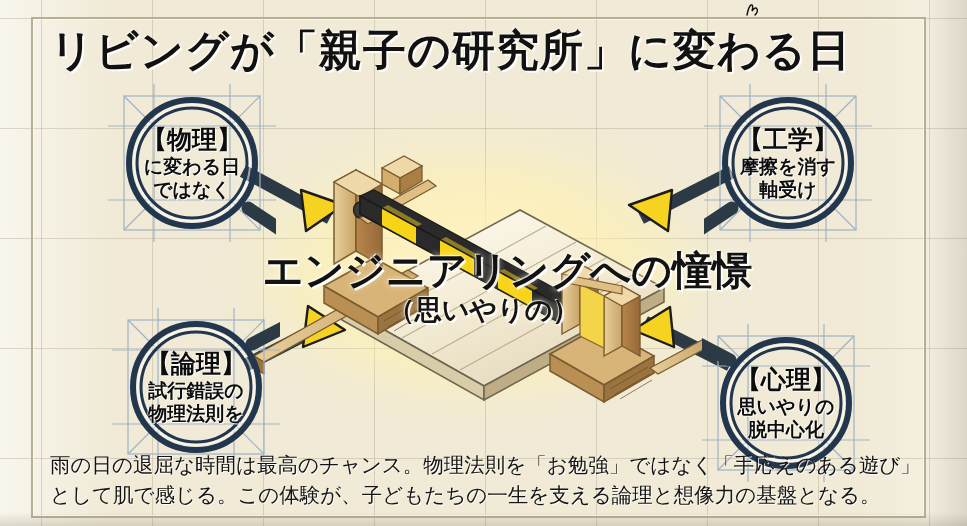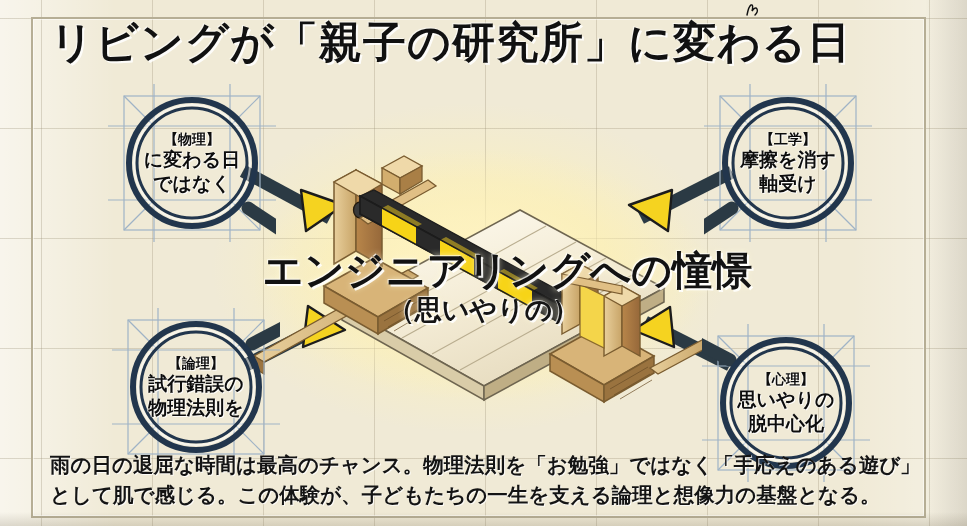--- a/index.html
+++ b/index.html
@@ -37,21 +37,21 @@
     box-shadow:0 0 0 1px rgba(255,255,255,.5) inset;
   }
   
   .page-shadow-r{position:absolute;right:0;top:0;width:42px;height:526px;
     background:linear-gradient(to right,rgba(0,0,0,0),rgba(120,110,90,.20));}
   .page-shadow-b{position:absolute;left:0;bottom:0;width:967px;height:14px;
     background:linear-gradient(to bottom,rgba(0,0,0,0),rgba(120,110,90,.22));}
 
   
   #title{
-    position:absolute;left:50px;top:20px;width:840px;
+    position:absolute;left:50px;top:28px;width:840px;
     font-size:43px;font-weight:700;letter-spacing:1px;
     color:#111;line-height:1.05;white-space:nowrap;
     text-shadow:2px 2px 0 rgba(255,255,255,.85),-1px -1px 0 rgba(255,255,255,.6);
   }
 
   
   #scene{position:absolute;left:232px;top:118px;width:480px;height:290px;}
   #scene svg{display:block;}
 
   
@@ -64,21 +64,21 @@
   
   .badge-wrap{position:absolute;width:168px;height:158px;}
   .badge-wrap svg{position:absolute;left:0;top:0;}
   .badge-text{
     position:absolute;left:0;top:0;width:168px;height:158px;
     display:flex;flex-direction:column;align-items:center;justify-content:center;
     font-size:19px;font-weight:700;color:#0d0d0d;line-height:1.22;
     text-shadow:1px 1px 0 rgba(255,255,255,.9),-1px 0 0 rgba(255,255,255,.65);
     text-align:center;
   }
-  .badge-text .k{font-size:14px;}
+  .badge-text .k{font-size:25px;}
 
   #badge-tl{left:108px;top:84px;}
   #badge-tr{left:704px;top:84px;}
   #badge-bl{left:112px;top:308px;}
   #badge-br{left:702px;top:324px;}
 
   
   #center-main{
     position:absolute;left:0;top:243px;width:967px;text-align:center;
     font-size:40px;font-weight:700;color:#121212;letter-spacing:0px;
@@ -87,21 +87,21 @@
   }
   #center-sub{
     position:absolute;left:0;top:292px;width:967px;text-align:center;
     font-size:27px;font-weight:700;color:#141414;
     text-shadow:2px 2px 0 rgba(255,255,255,.9),-1px -1px 0 rgba(255,255,255,.7),0 0 6px rgba(255,250,215,.9);
   }
 
   
   #caption{
     position:absolute;left:50px;top:450px;width:875px;
-    font-size:20.5px;font-weight:700;color:#141414;line-height:1.48;
+    font-size:20.5px;font-weight:400;color:#141414;line-height:1.48;
     text-shadow:1px 1px 0 rgba(255,255,255,.8);
     white-space:nowrap;
   }
   #caption div{white-space:nowrap;}
 
   
   #cursor{position:absolute;left:745px;top:2px;width:16px;height:16px;}
 </style>
 </head>
 <body>

